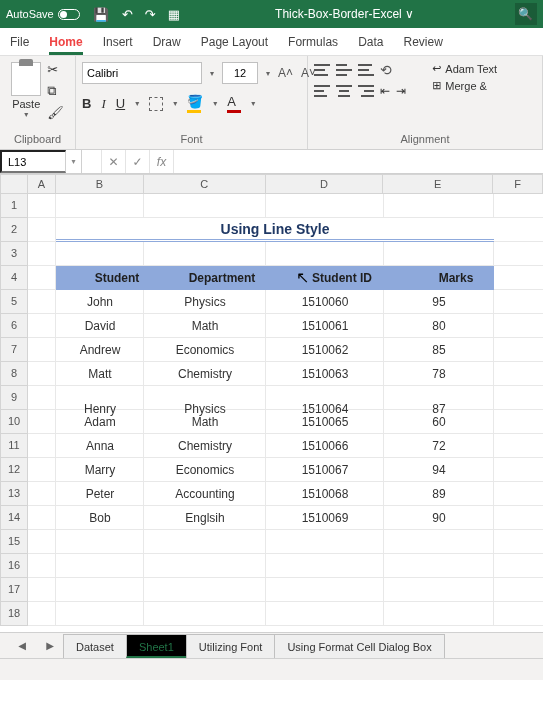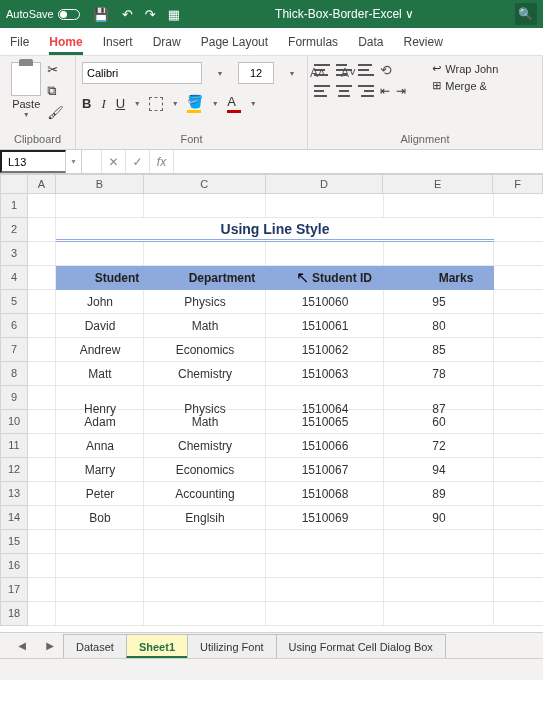--- a/index.html
+++ b/index.html
@@ -27,21 +27,21 @@
 .ribbon .group .label { font-size: 11px; color: #666; text-align: left; padding-bottom: 2px; }
 .ribbon .group .ctrls { display: flex; flex-direction: column; gap: 4px; align-items: center; flex: 1; justify-content: flex-start; padding-top: 2px; }
 
 .clipboard { width: 76px; }
 .paste-btn { display: flex; flex-direction: column; align-items: center; cursor: pointer; }
 .paste-icon { width: 30px; height: 34px; background: #fff; border: 1px solid #c0c0c0; position: relative; }
 .paste-icon::before { content: ''; position: absolute; top: -4px; left: 7px; width: 14px; height: 7px; background: #888; border-radius: 2px 2px 0 0; }
 .paste-sub { font-size: 11px; margin-top: 2px; }
 
 .fontgrp { width: 232px; }
-.font-row1 { display: flex; gap: 16px; align-items: center; width: 100%; }
+.font-row1 { display: flex; gap: 8px; align-items: center; width: 100%; }
 .font-name { width: 120px; height: 22px; border: 1px solid #c0c0c0; background: #fff; padding: 0 4px; font-size: 11px; }
 .font-size { width: 36px; height: 22px; border: 1px solid #c0c0c0; background: #fff; text-align: center; font-size: 11px; }
 .font-aa { font-size: 12px; cursor: pointer; color: #555; }
 .font-row2 { display: flex; gap: 10px; align-items: center; width: 100%; margin-top: 6px; }
 .font-row2 span { cursor: pointer; font-size: 13px; }
 .bold { font-weight: bold; }
 .italic { font-style: italic; font-family: serif; }
 .underline { text-decoration: underline; }
 .border-ic { width: 14px; height: 14px; border: 1px dashed #666; display: inline-block; }
 .fill-ic { position: relative; display: inline-block; }
@@ -91,21 +91,21 @@
 
 .datarow { position: absolute; left: 28px; width: 438px; height: 24px; display: flex; font-size: 12px; }
 .datarow div { display: flex; align-items: center; justify-content: center; }
 
 .cursor-arrow { position: absolute; top: 74px; left: 268px; font-size: 16px; color: #000; pointer-events: none; z-index: 50; }
 
 
 .sheettabs { height: 26px; border-top: 1px solid #d0d0d0; background: #f3f2f1; display: flex; align-items: center; padding-left: 8px; gap: 0; }
 .sheettabs .nav { width: 28px; height: 24px; display: flex; align-items: center; justify-content: center; color: #666; cursor: pointer; font-size: 10px; }
 .sheettab { padding: 0 12px; height: 24px; line-height: 24px; font-size: 11px; border: 1px solid #c0c0c0; border-bottom: none; background: #efefef; cursor: pointer; margin-left: -1px; white-space: nowrap; }
-.sheettab.active { background: #fef9c3; border-bottom: 2px solid #217346; font-weight: 700; color: #217346; }
+.sheettab.active { background: #000000; border-bottom: 2px solid #217346; font-weight: 400; color: #217346; }
 
 
 .status { height: 22px; background: #f3f2f1; border-top: 1px solid #d0d0d0; }
 </style>
 </head>
 <body>
 
 <div class="titlebar">
   <div class="autosave">
     <span>AutoSave</span>
@@ -217,21 +217,21 @@
                 <i style="width:60%;margin-left:auto"></i>
                 <i style="width:80%;margin-left:auto"></i>
               </span>
             <span class="ab">⇤</span>
             <span class="ab">⇥</span>
           </div>
         </div>
         <div class="wrap-merge">
           <div>
               <span>↩</span>
-              <span>Wrap John</span>
+              <span>Adam Text</span>
             </div>
           <div>
               <span>⊞</span>
               <span>Merge &amp;</span>
             </div>
         </div>
       </div>
     </div>
     <div class="label">Alignment</div>
   </div>

